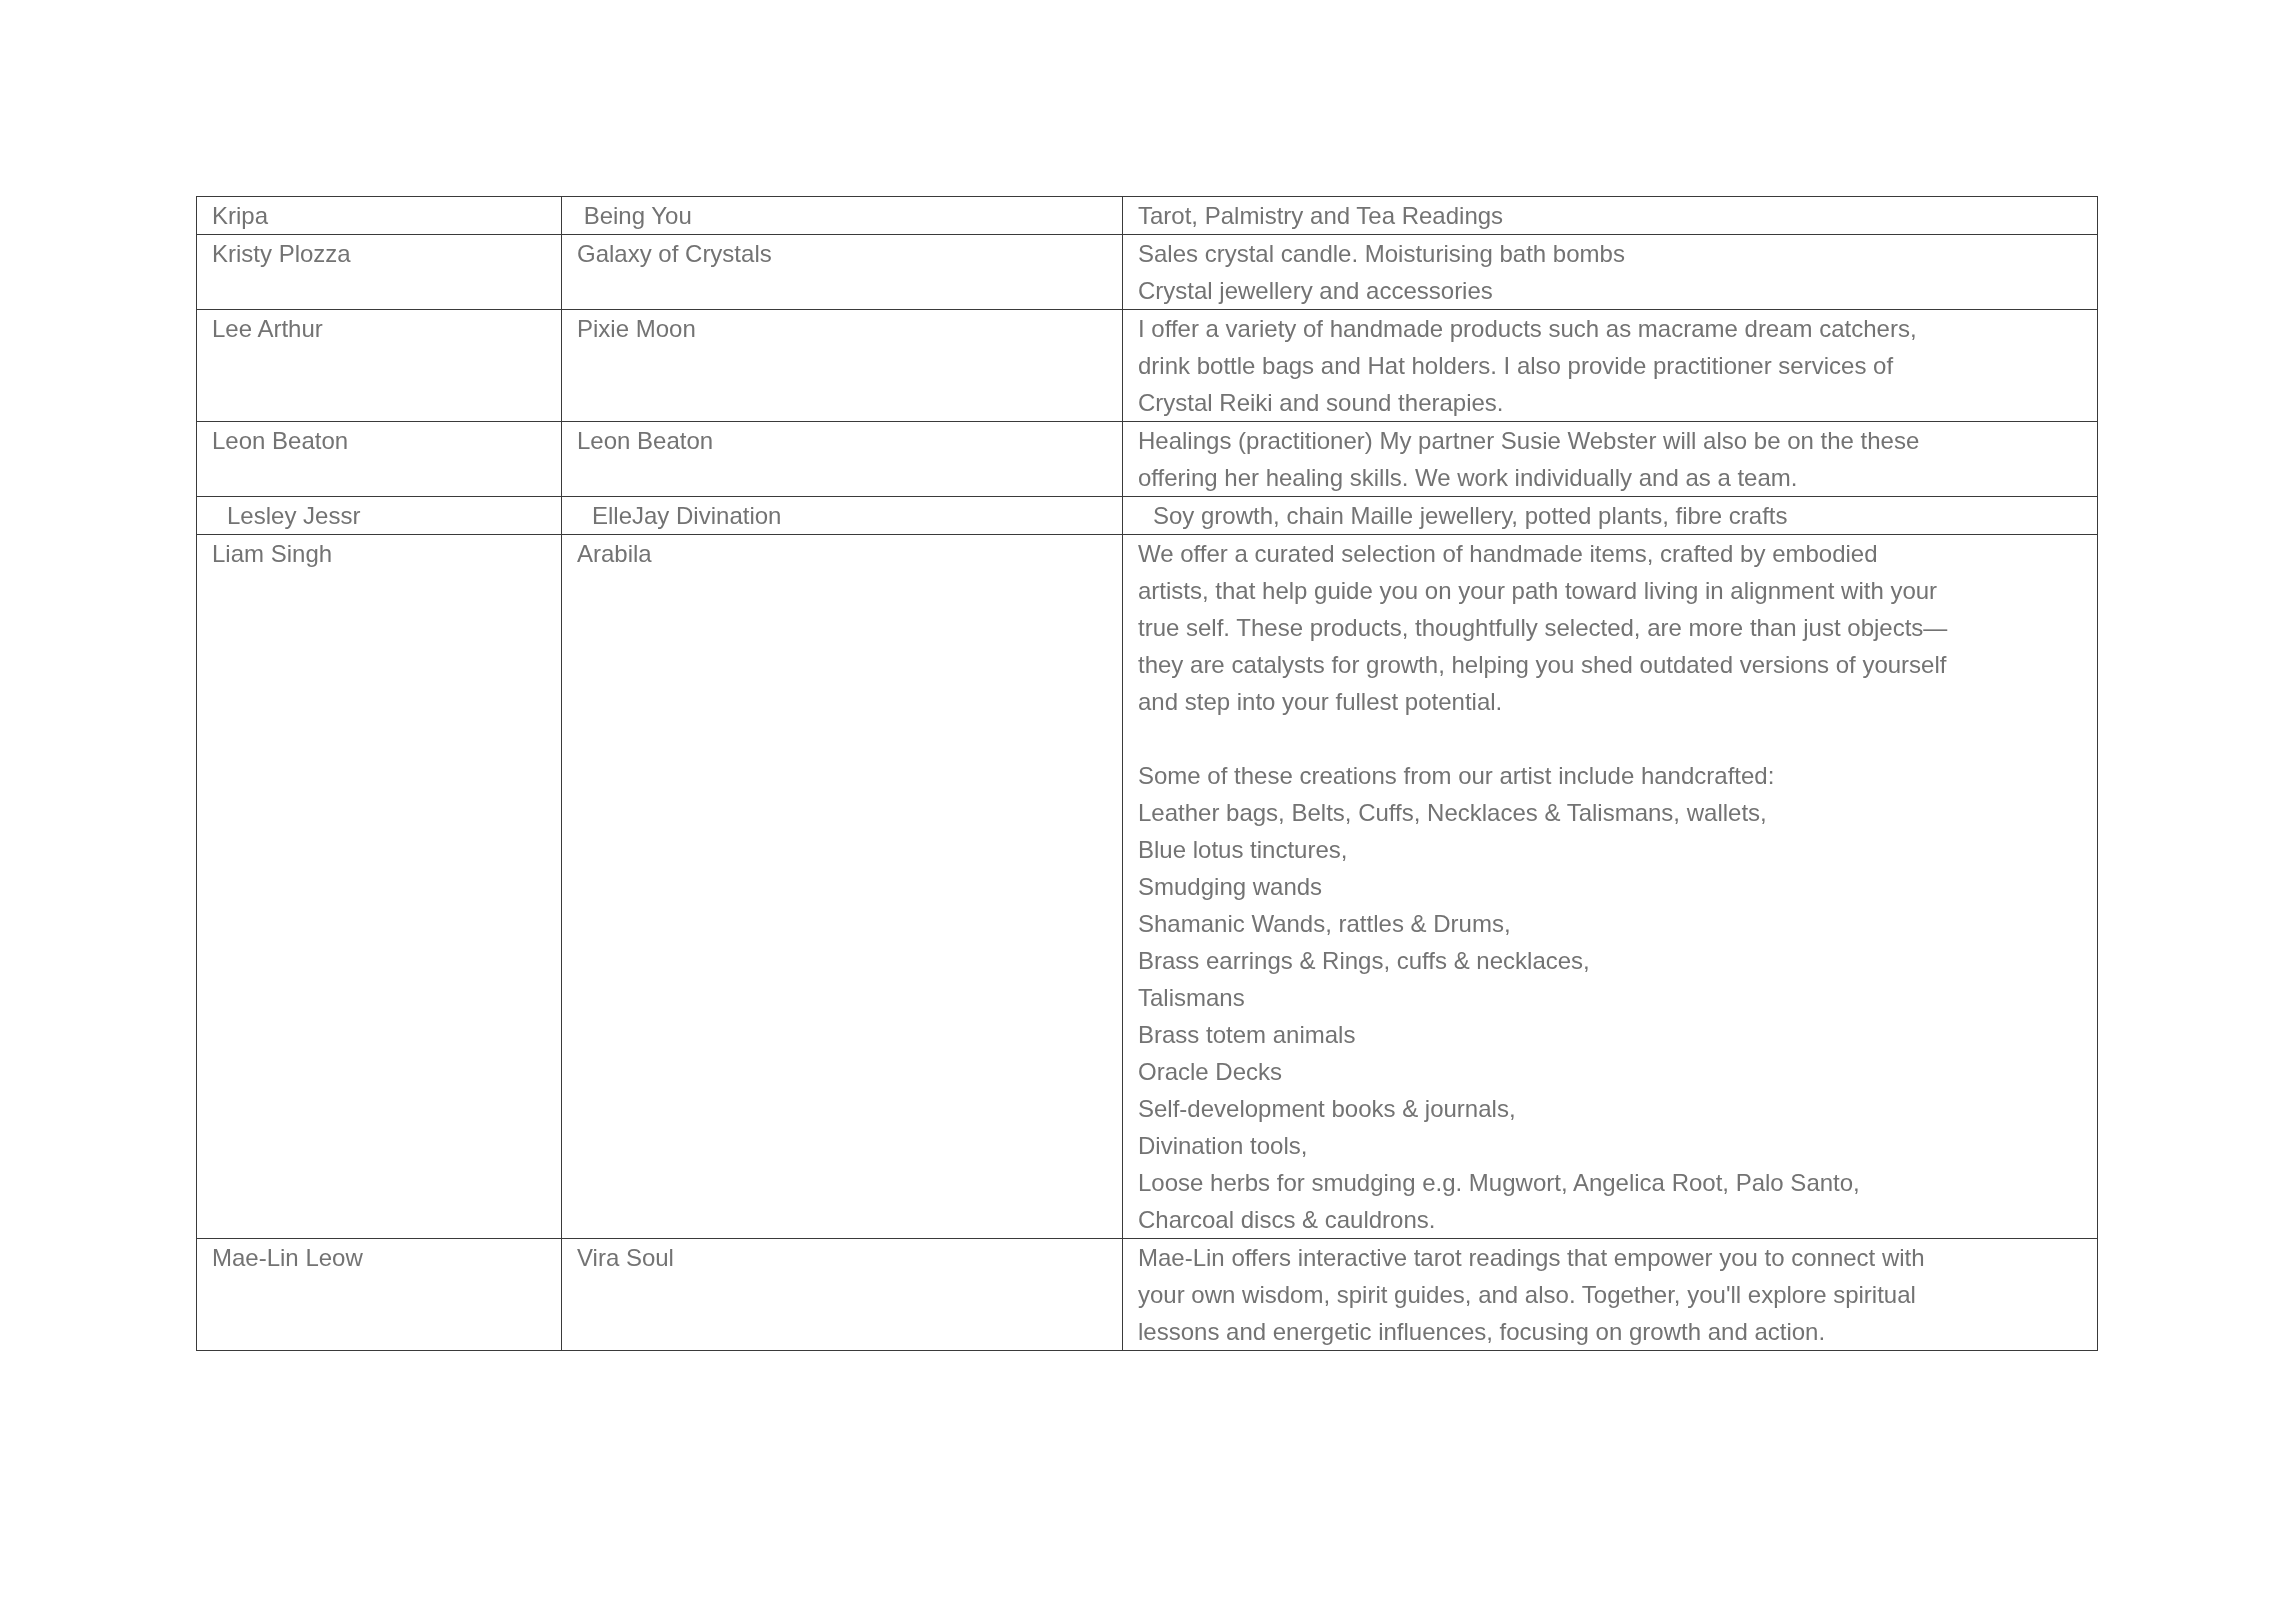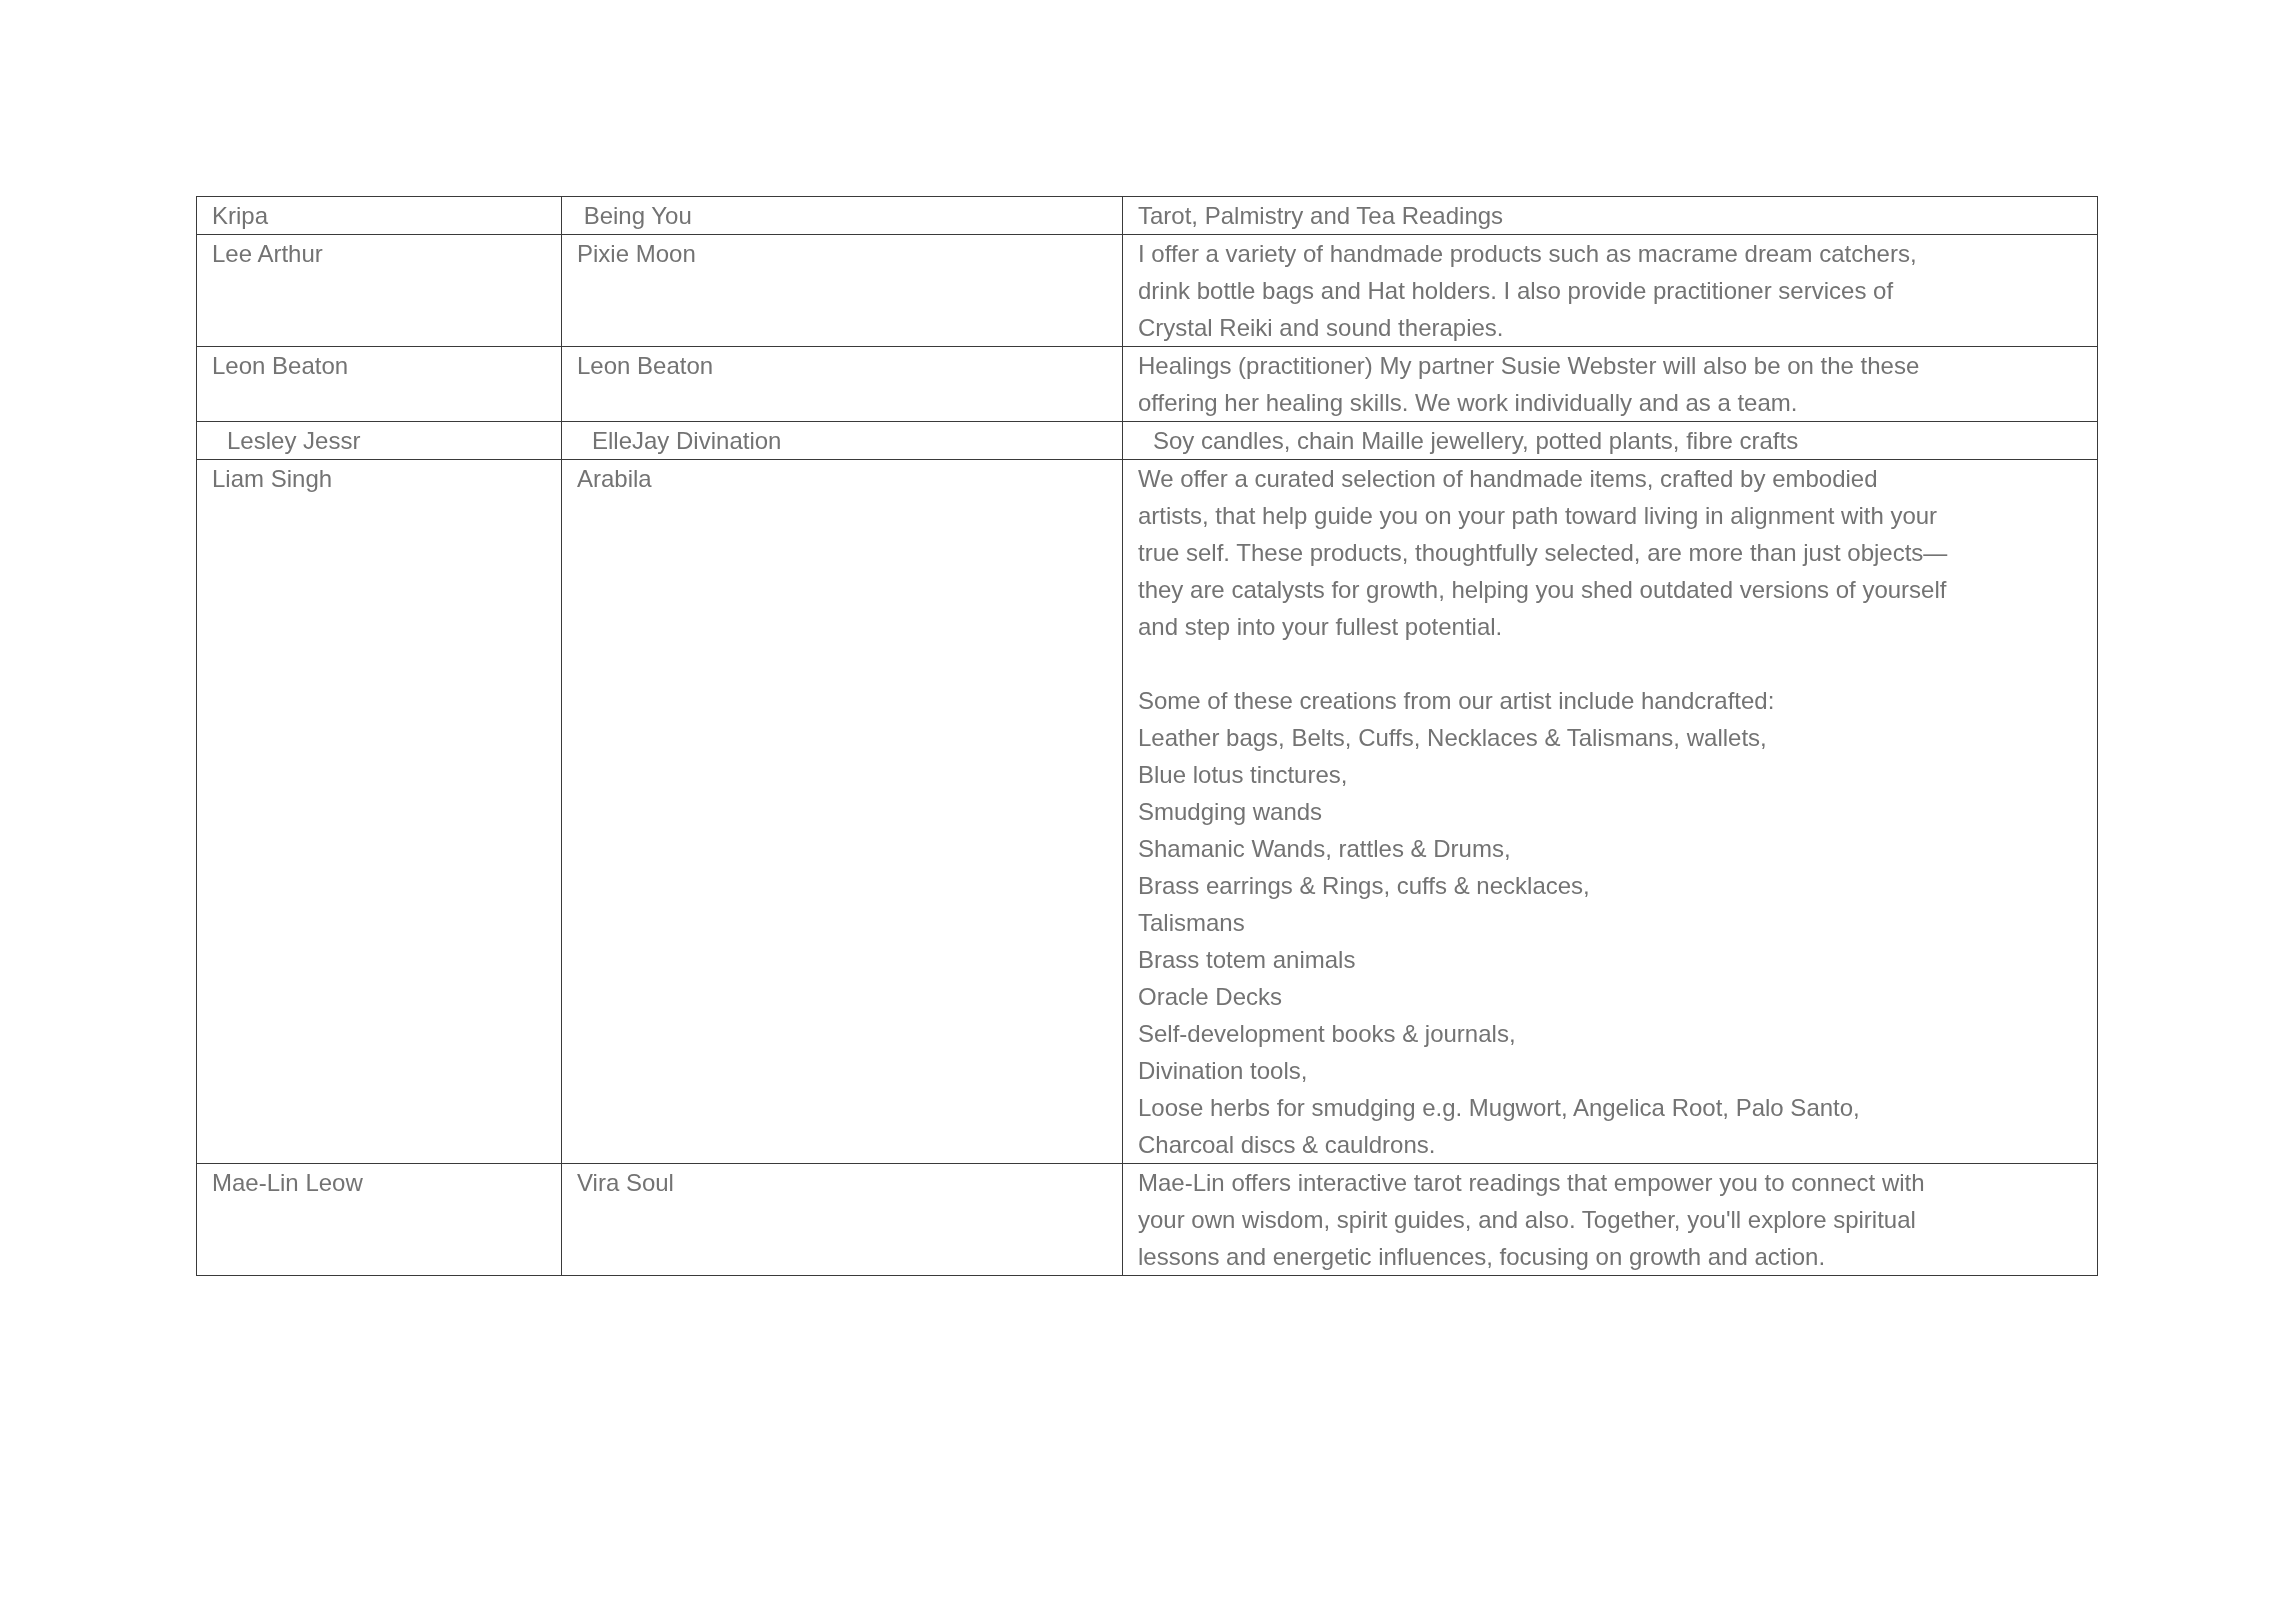--- a/index.html
+++ b/index.html
@@ -46,34 +46,39 @@
       <col class="c1">
         <col class="c2">
         <col class="c3">
     </colgroup>
     <tbody>
       <tr class="r1">
         <td>Kripa</td>
         <td> Being You</td>
         <td><span class="line">Tarot, Palmistry and Tea Readings</span></td>
       </tr>
+      <tr class="r2">
+        <td>Kristy Plozza</td>
+        <td>Galaxy of Crystals</td>
+        <td><span class="line">Sales crystal candle. Moisturising bath bombs</span><span class="line">Crystal jewellery and accessories</span></td>
+      </tr>
       <tr class="r3">
         <td>Lee Arthur</td>
         <td>Pixie Moon</td>
         <td><span class="line">I offer a variety of handmade products such as macrame dream catchers,</span><span class="line">drink bottle bags and Hat holders. I also provide practitioner services of</span><span class="line">Crystal Reiki and sound therapies.</span></td>
       </tr>
       <tr class="r4">
         <td>Leon Beaton</td>
         <td>Leon Beaton</td>
         <td><span class="line">Healings (practitioner) My partner Susie Webster will also be on the these</span><span class="line">offering her healing skills. We work individually and as a team.</span></td>
       </tr>
       <tr class="r5">
         <td>Lesley Jessr</td>
         <td>ElleJay Divination</td>
-        <td><span class="line">Soy candles, chain Maille jewellery, potted plants, fibre crafts</span></td>
+        <td><span class="line">Soy growth, chain Maille jewellery, potted plants, fibre crafts</span></td>
       </tr>
       <tr class="r6">
         <td>Liam Singh</td>
         <td>Arabila</td>
         <td><span class="line">We offer a curated selection of handmade items, crafted by embodied</span><span class="line">artists, that help guide you on your path toward living in alignment with your</span><span class="line">true self. These products, thoughtfully selected, are more than just objects—</span><span class="line">they are catalysts for growth, helping you shed outdated versions of yourself</span><span class="line">and step into your fullest potential.</span><span class="blank"></span><span class="line">Some of these creations from our artist include handcrafted:</span><span class="line">Leather bags, Belts, Cuffs, Necklaces &amp; Talismans, wallets,</span><span class="line">Blue lotus tinctures,</span><span class="line">Smudging wands</span><span class="line">Shamanic Wands, rattles &amp; Drums,</span><span class="line">Brass earrings &amp; Rings, cuffs &amp; necklaces,</span><span class="line">Talismans</span><span class="line">Brass totem animals</span><span class="line">Oracle Decks</span><span class="line">Self-development books &amp; journals,</span><span class="line">Divination tools,</span><span class="line">Loose herbs for smudging e.g. Mugwort, Angelica Root, Palo Santo,</span><span class="line">Charcoal discs &amp; cauldrons.</span></td>
       </tr>
       <tr class="r7">
         <td>Mae-Lin Leow</td>
         <td>Vira Soul</td>
         <td><span class="line">Mae-Lin offers interactive tarot readings that empower you to connect with</span><span class="line">your own wisdom, spirit guides, and also. Together, you'll explore spiritual</span><span class="line">lessons and energetic influences, focusing on growth and action.</span></td>

